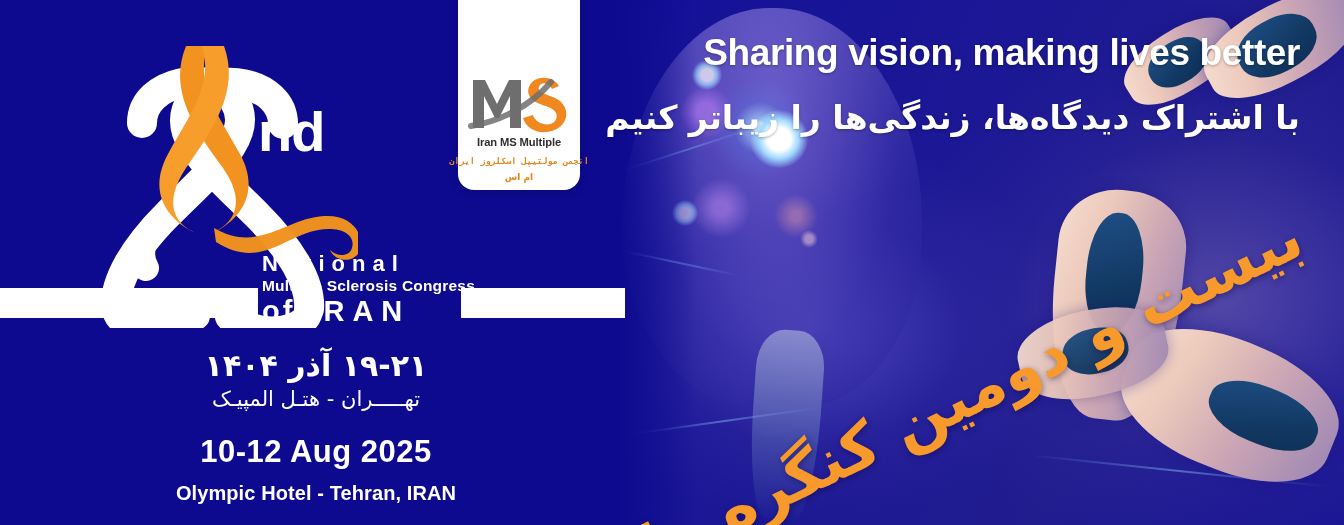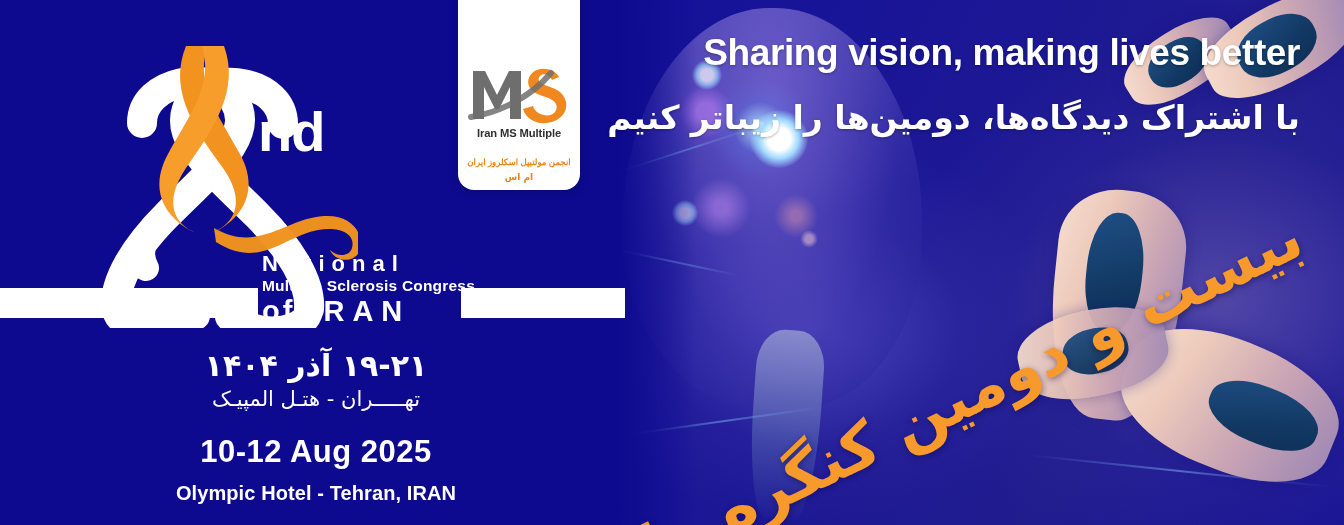--- a/index.html
+++ b/index.html
@@ -154,21 +154,21 @@
     display:flex; flex-direction:column; justify-content:flex-end;
     align-items:center; padding-bottom:8px; box-sizing:border-box;
   }
   .ms-logo{ position:relative; width:104px; height:64px; margin-bottom:2px;}
   .ms-name{
     font-size:11.2px; font-weight:700; color:#2f2f2f; letter-spacing:-.1px;
     white-space:nowrap;
   }
   .ms-fa1{
     font-size:8.6px; font-weight:700; color:#e8851a; direction:rtl;
-    font-family:Liberation Sans, sans-serif; margin-top:18px; white-space:nowrap;
+    font-family:Liberation Mono, monospace; margin-top:8px; white-space:nowrap;
   }
   .ms-fa2{
     font-size:9px; font-weight:700; color:#e8851a; direction:rtl;
     font-family:"DejaVu Sans", sans-serif; margin-top:5px;
   }
 
   
   .headline-en{
     position:absolute; right:44px; top:32px;
     font-size:37px; font-weight:700; color:#ffffff;
@@ -230,21 +230,21 @@
     <div class="axon" style="left:520px; top:340px; width:220px; height:130px; transform:rotate(22deg);">
       <div class="core" style="left:40%; top:26%; width:52%; height:44%;"></div>
     </div>
     <div class="axon" style="left:418px; top:310px; width:150px; height:86px; transform:rotate(-12deg); opacity:.95;">
       <div class="core" style="left:30%; top:22%; width:44%; height:52%;"></div>
     </div>
   </div>
 
   <div class="headline-en">Sharing vision, making lives better</div>
 
-  <div class="headline-fa">با اشتراک دیدگاه‌ها، دومین‌ها را زیباتر کنیم</div>
+  <div class="headline-fa">با اشتراک دیدگاه‌ها، زندگی‌ها را زیباتر کنیم</div>
 
   <div class="calligraphy">بیست و دومین کنگره ملی ام اس</div>
 
   <div class="left-block">
 
     <div class="logo-mark">
       <svg viewBox="0 0 340 300" width="340" height="300" aria-hidden="true">
 
         <g fill="none" stroke="#ffffff" stroke-width="30" stroke-linecap="round">
           <path d="M124,95 C124,52 196,40 216,72 C238,107 196,140 150,186 C116,220 96,254 98,280"></path>

